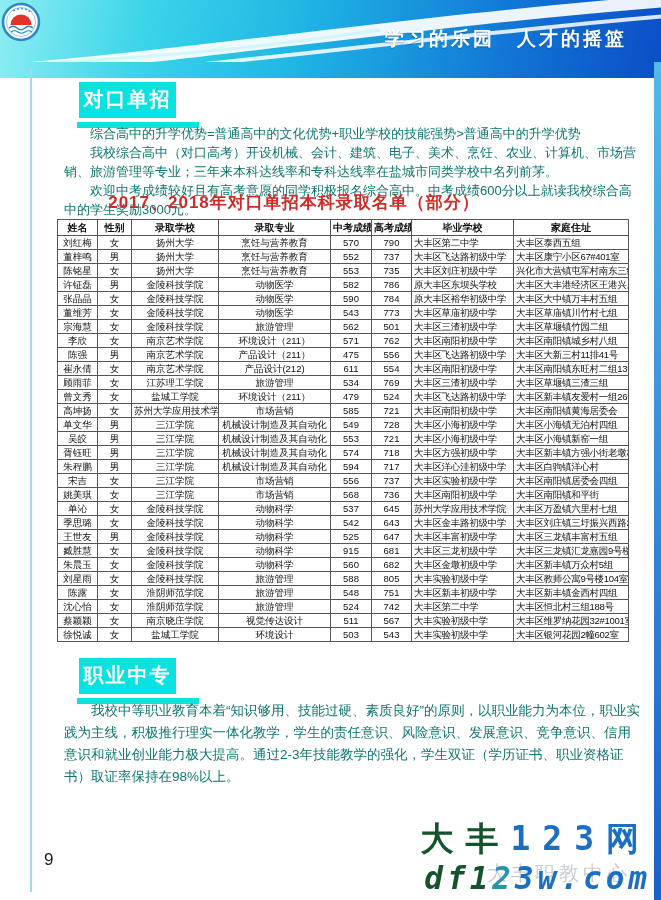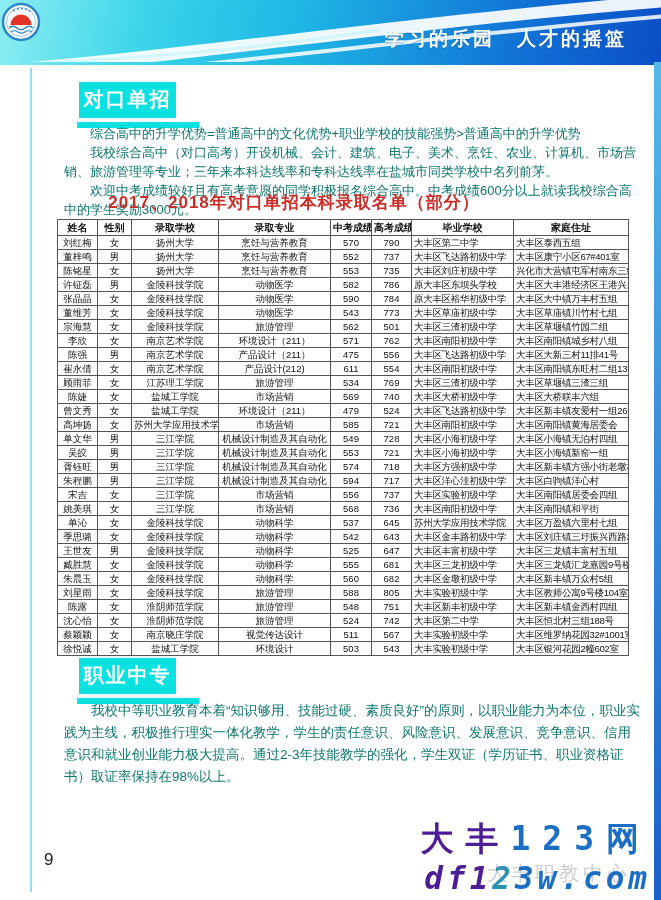--- a/index.html
+++ b/index.html
@@ -1,20 +1,20 @@
 <!DOCTYPE html>
 <html><head>
 <meta charset="utf-8">
 <style>
   * { margin:0; padding:0; box-sizing:border-box; }
   html,body { width:661px; height:900px; }
   body { font-family:"Liberation Sans","DejaVu Sans",sans-serif; background:#ffffff; position:relative; overflow:hidden; }
 
   
-  .hdr { position:absolute; top:0; left:0; width:661px; height:65px;
+  .hdr { position:absolute; top:0; left:0; width:661px; height:78px;
          background:linear-gradient(100deg,#8deef2 0%,#3bd4e9 22%,#1fb6e4 45%,#1173d6 78%,#0b4ec6 100%); overflow:hidden; }
   .hdr svg { position:absolute; top:0; left:0; }
   .slogan { position:absolute; top:26px; right:34px; color:#ffffff; font-weight:bold;
             font-size:19px; letter-spacing:3px; text-shadow:0 1px 1px rgba(0,40,120,.35); }
   .emblem { position:absolute; top:9px; left:28px; }
 
   
   .frame-left  { position:absolute; left:30px; top:68px; bottom:8px; width:2px; background:#9adcec; }
   .frame-right { position:absolute; right:0; top:62px; bottom:0; width:7px;
                  background:linear-gradient(180deg,#55b8e8,#1b5fc8); }
@@ -39,21 +39,21 @@
               text-align:center; white-space:nowrap; overflow:hidden; line-height:12px; }
   table.adm th { font-weight:bold; font-size:10px; height:16px; }
   table.adm td.left { text-align:left; letter-spacing:-0.3px; }
 
   
   .pageno { position:absolute; left:44px; top:850px; font-size:17px; color:#222; }
   .wm { position:absolute; right:10px; top:822px; width:300px; text-align:right;
         font-family:"DejaVu Sans Mono","Liberation Mono",monospace; font-weight:bold; line-height:1; }
   .wm .l1 { font-size:33px; letter-spacing:12px; }
   .wm .l2 { font-size:31px; letter-spacing:4px; margin-top:8px; font-style:italic; }
-  .wm .g { color:#4c1d95; } .wm .t { color:#2b93b0; } .wm .b { color:#1a6fc4; }
+  .wm .g { color:#14532d; } .wm .t { color:#2b93b0; } .wm .b { color:#1a6fc4; }
   .wm-back { position:absolute; right:30px; top:860px; color:#b9bdc2; font-size:20px;
              letter-spacing:4px; opacity:.75; }
 </style>
 </head>
 <body>
 
 <div class="hdr">
   <svg width="661" height="62" viewBox="0 0 661 62">
     <path d="M-20,72 C 180,58 400,22 680,0" stroke="#ffffff" stroke-width="12" fill="none" opacity="0.92"></path>
     <path d="M-20,84 C 210,68 430,36 690,14" stroke="#ffffff" stroke-width="4" fill="none" opacity="0.85"></path>
@@ -218,30 +218,20 @@
         <td>顾雨菲</td>
         <td>女</td>
         <td>江苏理工学院</td>
         <td>旅游管理</td>
         <td>534</td>
         <td>769</td>
         <td class="left">大丰区三渣初级中学</td>
         <td class="left">大丰区草堰镇三渣三组</td>
       </tr>
       <tr>
-        <td>陈婕</td>
-        <td>女</td>
-        <td>盐城工学院</td>
-        <td>市场营销</td>
-        <td>569</td>
-        <td>740</td>
-        <td class="left">大丰区大桥初级中学</td>
-        <td class="left">大丰区大桥联丰六组</td>
-      </tr>
-      <tr>
         <td>曾文秀</td>
         <td>女</td>
         <td>盐城工学院</td>
         <td>环境设计（211）</td>
         <td>479</td>
         <td>524</td>
         <td class="left">大丰区飞达路初级中学</td>
         <td class="left">大丰区新丰镇友爱村一组26号</td>
       </tr>
       <tr>
@@ -342,21 +332,21 @@
         <td>525</td>
         <td>647</td>
         <td class="left">大丰区丰富初级中学</td>
         <td class="left">大丰区三龙镇丰富村五组</td>
       </tr>
       <tr>
         <td>臧胜慧</td>
         <td>女</td>
         <td>金陵科技学院</td>
         <td>动物科学</td>
-        <td>555</td>
+        <td>915</td>
         <td>681</td>
         <td class="left">大丰区三龙初级中学</td>
         <td class="left">大丰区三龙镇汇龙嘉园9号楼101室</td>
       </tr>
       <tr>
         <td>朱晨玉</td>
         <td>女</td>
         <td>金陵科技学院</td>
         <td>动物科学</td>
         <td>560</td>

